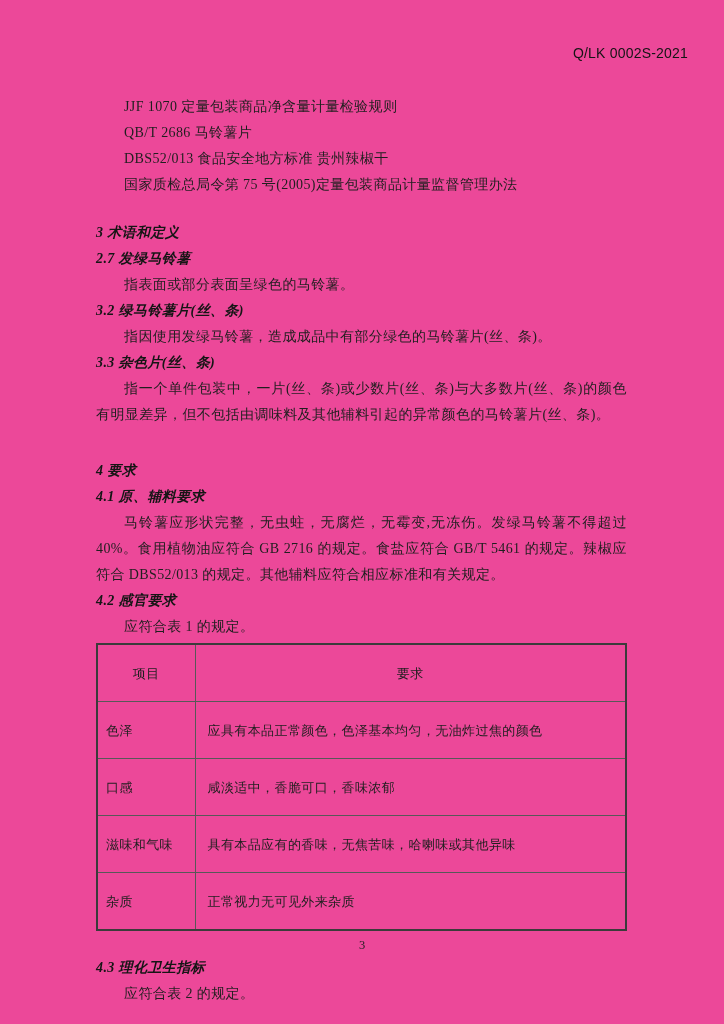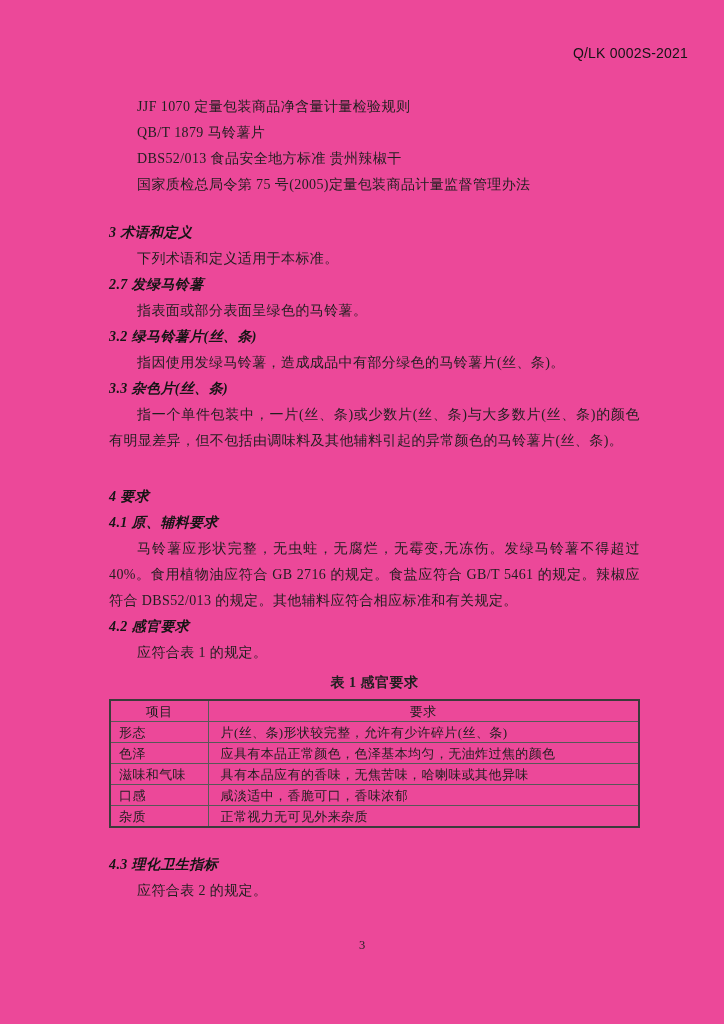--- a/index.html
+++ b/index.html
@@ -13,21 +13,21 @@
     height: 1024px;
     margin: 0 auto;
     background: #ec4899;
     overflow: hidden;
     font-family: "Liberation Serif", "DejaVu Serif", serif;
     color: #1f1f1f;
     box-sizing: border-box;
   }
   .content {
     position: absolute;
-    left: 109px;
+    left: 96px;
     top: 0;
     width: 531px;
   }
   .doc-number {
     position: absolute;
     top: 45px;
     right: 36px;
     font-family: "Liberation Sans", "DejaVu Sans", sans-serif;
     font-size: 14px;
     letter-spacing: 0.2px;
@@ -71,21 +71,21 @@
     table-layout: fixed;
   }
   table.sensory th,
   table.sensory td {
     border: 1px solid #585858;
     height: 20px;
     font-size: 13px;
     line-height: 19px;
     font-weight: normal;
     letter-spacing: 0.4px;
-    padding: 0;
+    padding: 18px;
     overflow: hidden;
     white-space: nowrap;
   }
   table.sensory {
     border: 2px solid #3b3b3b;
   }
   table.sensory col.c1 { width: 98px; }
   table.sensory th { text-align: center; }
   table.sensory td.item { padding-left: 8px; text-align: left; }
   table.sensory td.req  { padding-left: 12px; text-align: left; }
@@ -103,72 +103,66 @@
 <body>
 
 <div class="page">
 
   <div class="doc-number">Q/LK 0002S-2021</div>
 
   <div class="content">
 
     <div class="references">
       <p class="indent">JJF 1070 定量包装商品净含量计量检验规则</p>
-      <p class="indent">QB/T 1879 马铃薯片</p>
+      <p class="indent">QB/T 2686 马铃薯片</p>
       <p class="indent">DBS52/013 食品安全地方标准 贵州辣椒干</p>
       <p class="indent">国家质检总局令第 75 号(2005)定量包装商品计量监督管理办法</p>
     </div>
 
     <h2 class="heading-sec3">3 术语和定义</h2>
-    <p class="indent">下列术语和定义适用于本标准。</p>
 
     <h3>2.7 发绿马铃薯</h3>
     <p class="indent">指表面或部分表面呈绿色的马铃薯。</p>
 
     <h3>3.2 绿马铃薯片(丝、条)</h3>
     <p class="indent">指因使用发绿马铃薯，造成成品中有部分绿色的马铃薯片(丝、条)。</p>
 
     <h3>3.3 杂色片(丝、条)</h3>
     <p class="indent justify">指一个单件包装中，一片(丝、条)或少数片(丝、条)与大多数片(丝、条)的颜色有明显差异，但不包括由调味料及其他辅料引起的异常颜色的马铃薯片(丝、条)。</p>
 
     <h2 class="heading-sec4">4 要求</h2>
 
     <h3>4.1 原、辅料要求</h3>
     <p class="indent justify">马铃薯应形状完整，无虫蛀，无腐烂，无霉变,无冻伤。发绿马铃薯不得超过 40%。食用植物油应符合 GB 2716 的规定。食盐应符合 GB/T 5461 的规定。辣椒应符合 DBS52/013 的规定。其他辅料应符合相应标准和有关规定。</p>
 
     <h3>4.2 感官要求</h3>
     <p class="indent">应符合表 1 的规定。</p>
 
-    <div class="table-title">表 1 感官要求</div>
 
     <table class="sensory">
       <colgroup>
           <col class="c1">
           <col>
         </colgroup>
       <tbody>
           <tr>
         <th>项目</th>
         <th>要求</th>
       </tr>
       <tr>
-        <td class="item">形态</td>
-        <td class="req">片(丝、条)形状较完整，允许有少许碎片(丝、条)</td>
-      </tr>
-      <tr>
         <td class="item">色泽</td>
         <td class="req">应具有本品正常颜色，色泽基本均匀，无油炸过焦的颜色</td>
       </tr>
       <tr>
+        <td class="item">口感</td>
+        <td class="req">咸淡适中，香脆可口，香味浓郁</td>
+      </tr>
+      <tr>
         <td class="item">滋味和气味</td>
         <td class="req">具有本品应有的香味，无焦苦味，哈喇味或其他异味</td>
-      </tr>
-      <tr>
-        <td class="item">口感</td>
-        <td class="req">咸淡适中，香脆可口，香味浓郁</td>
       </tr>
       <tr>
         <td class="item">杂质</td>
         <td class="req">正常视力无可见外来杂质</td>
       </tr>
     </tbody>
       </table>
 
     <h3 class="heading-sec43">4.3 理化卫生指标</h3>
     <p class="indent">应符合表 2 的规定。</p>

